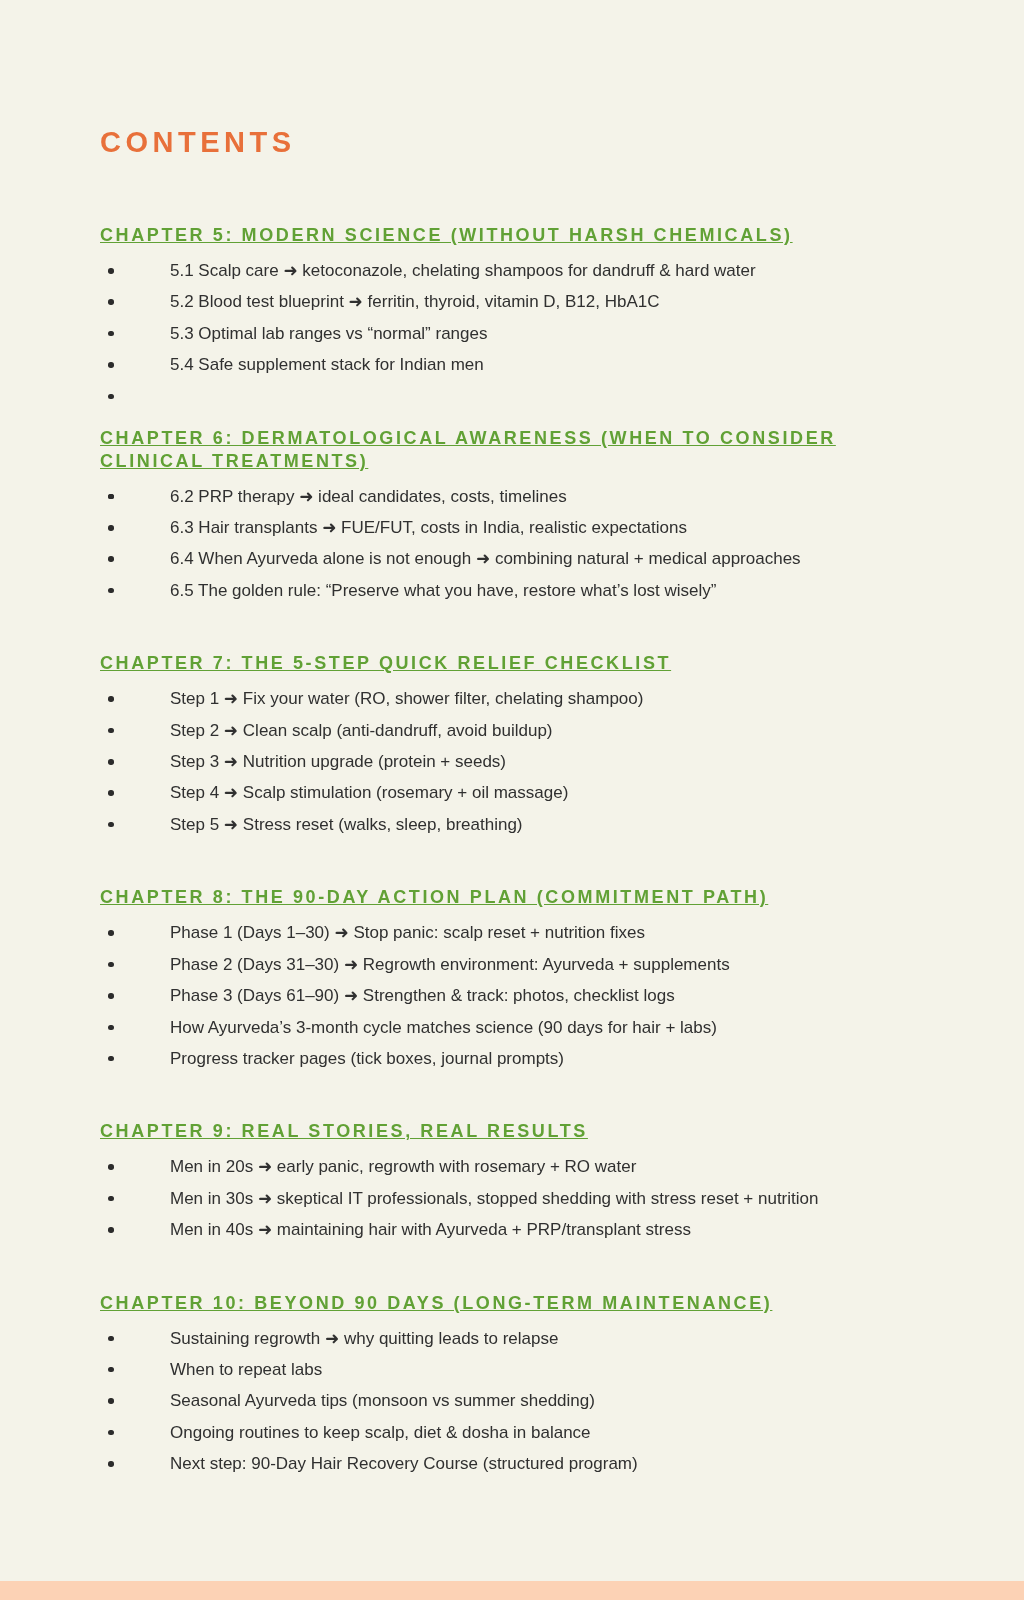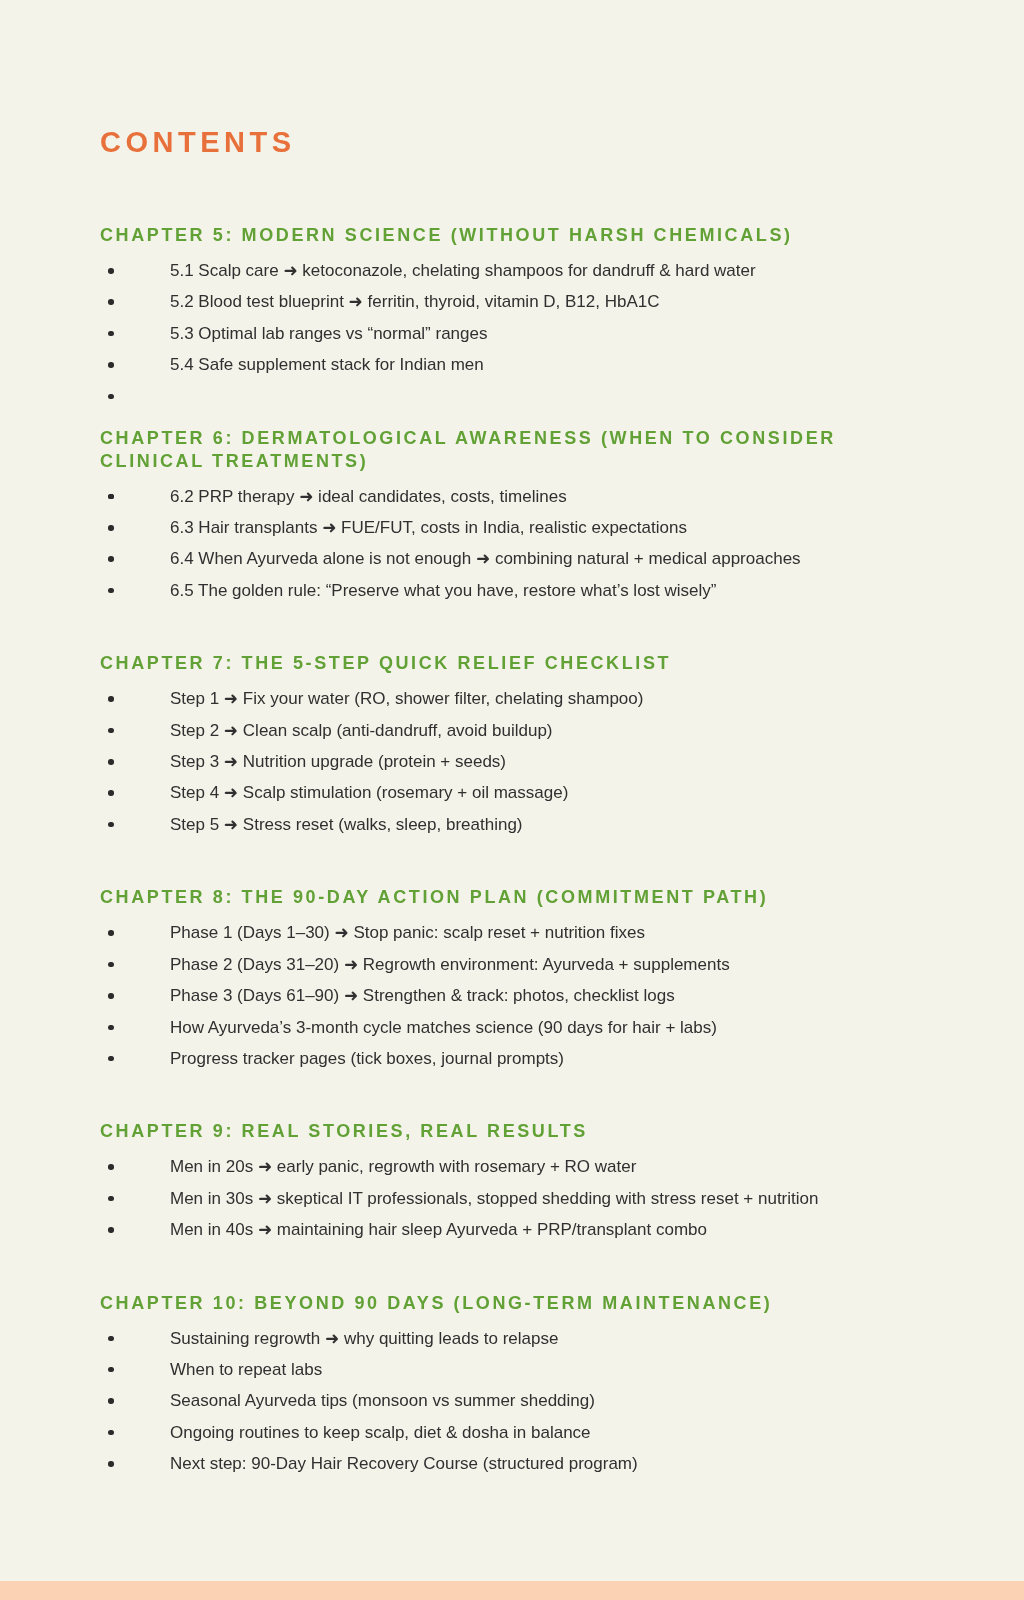--- a/index.html
+++ b/index.html
@@ -34,20 +34,21 @@
     margin-top: 0;
   }
   .chapter-heading {
     color: #61a135;
     font-size: 18px;
     line-height: 23px;
     letter-spacing: 2.6px;
     font-weight: bold;
     margin: 0 0 8px 0;
     max-width: 810px;
+    text-decoration: underline;
   }
   .chapter-items {
     list-style: none;
     margin: 0;
     padding: 0;
   }
   .chapter-item {
     display: flex;
     font-size: 17px;
     line-height: 31.4px;
@@ -176,21 +177,21 @@
   <section class="toc-section">
     <h2 class="chapter-heading">CHAPTER 8: THE 90-DAY ACTION PLAN (COMMITMENT PATH)</h2>
     <ul class="chapter-items">
   <li class="chapter-item">
             <span class="bullet-dot"></span>
             <span class="item-text">Phase 1 (Days 1–30) ➜ Stop panic: scalp reset + nutrition fixes</span>
           </li>
 
   <li class="chapter-item">
             <span class="bullet-dot"></span>
-            <span class="item-text">Phase 2 (Days 31–20) ➜ Regrowth environment: Ayurveda + supplements</span>
+            <span class="item-text">Phase 2 (Days 31–30) ➜ Regrowth environment: Ayurveda + supplements</span>
           </li>
 
   <li class="chapter-item">
             <span class="bullet-dot"></span>
             <span class="item-text">Phase 3 (Days 61–90) ➜ Strengthen &amp; track: photos, checklist logs</span>
           </li>
 
   <li class="chapter-item">
             <span class="bullet-dot"></span>
             <span class="item-text">How Ayurveda’s 3-month cycle matches science (90 days for hair + labs)</span>
@@ -211,21 +212,21 @@
             <span class="item-text">Men in 20s ➜ early panic, regrowth with rosemary + RO water</span>
           </li>
 
   <li class="chapter-item">
             <span class="bullet-dot"></span>
             <span class="item-text">Men in 30s ➜ skeptical IT professionals, stopped shedding with stress reset + nutrition</span>
           </li>
 
   <li class="chapter-item">
             <span class="bullet-dot"></span>
-            <span class="item-text">Men in 40s ➜ maintaining hair sleep Ayurveda + PRP/transplant combo</span>
+            <span class="item-text">Men in 40s ➜ maintaining hair with Ayurveda + PRP/transplant stress</span>
           </li>
 </ul>
   </section>
 
   <section class="toc-section">
     <h2 class="chapter-heading">CHAPTER 10: BEYOND 90 DAYS (LONG-TERM MAINTENANCE)</h2>
     <ul class="chapter-items">
   <li class="chapter-item">
             <span class="bullet-dot"></span>
             <span class="item-text">Sustaining regrowth ➜ why quitting leads to relapse</span>

